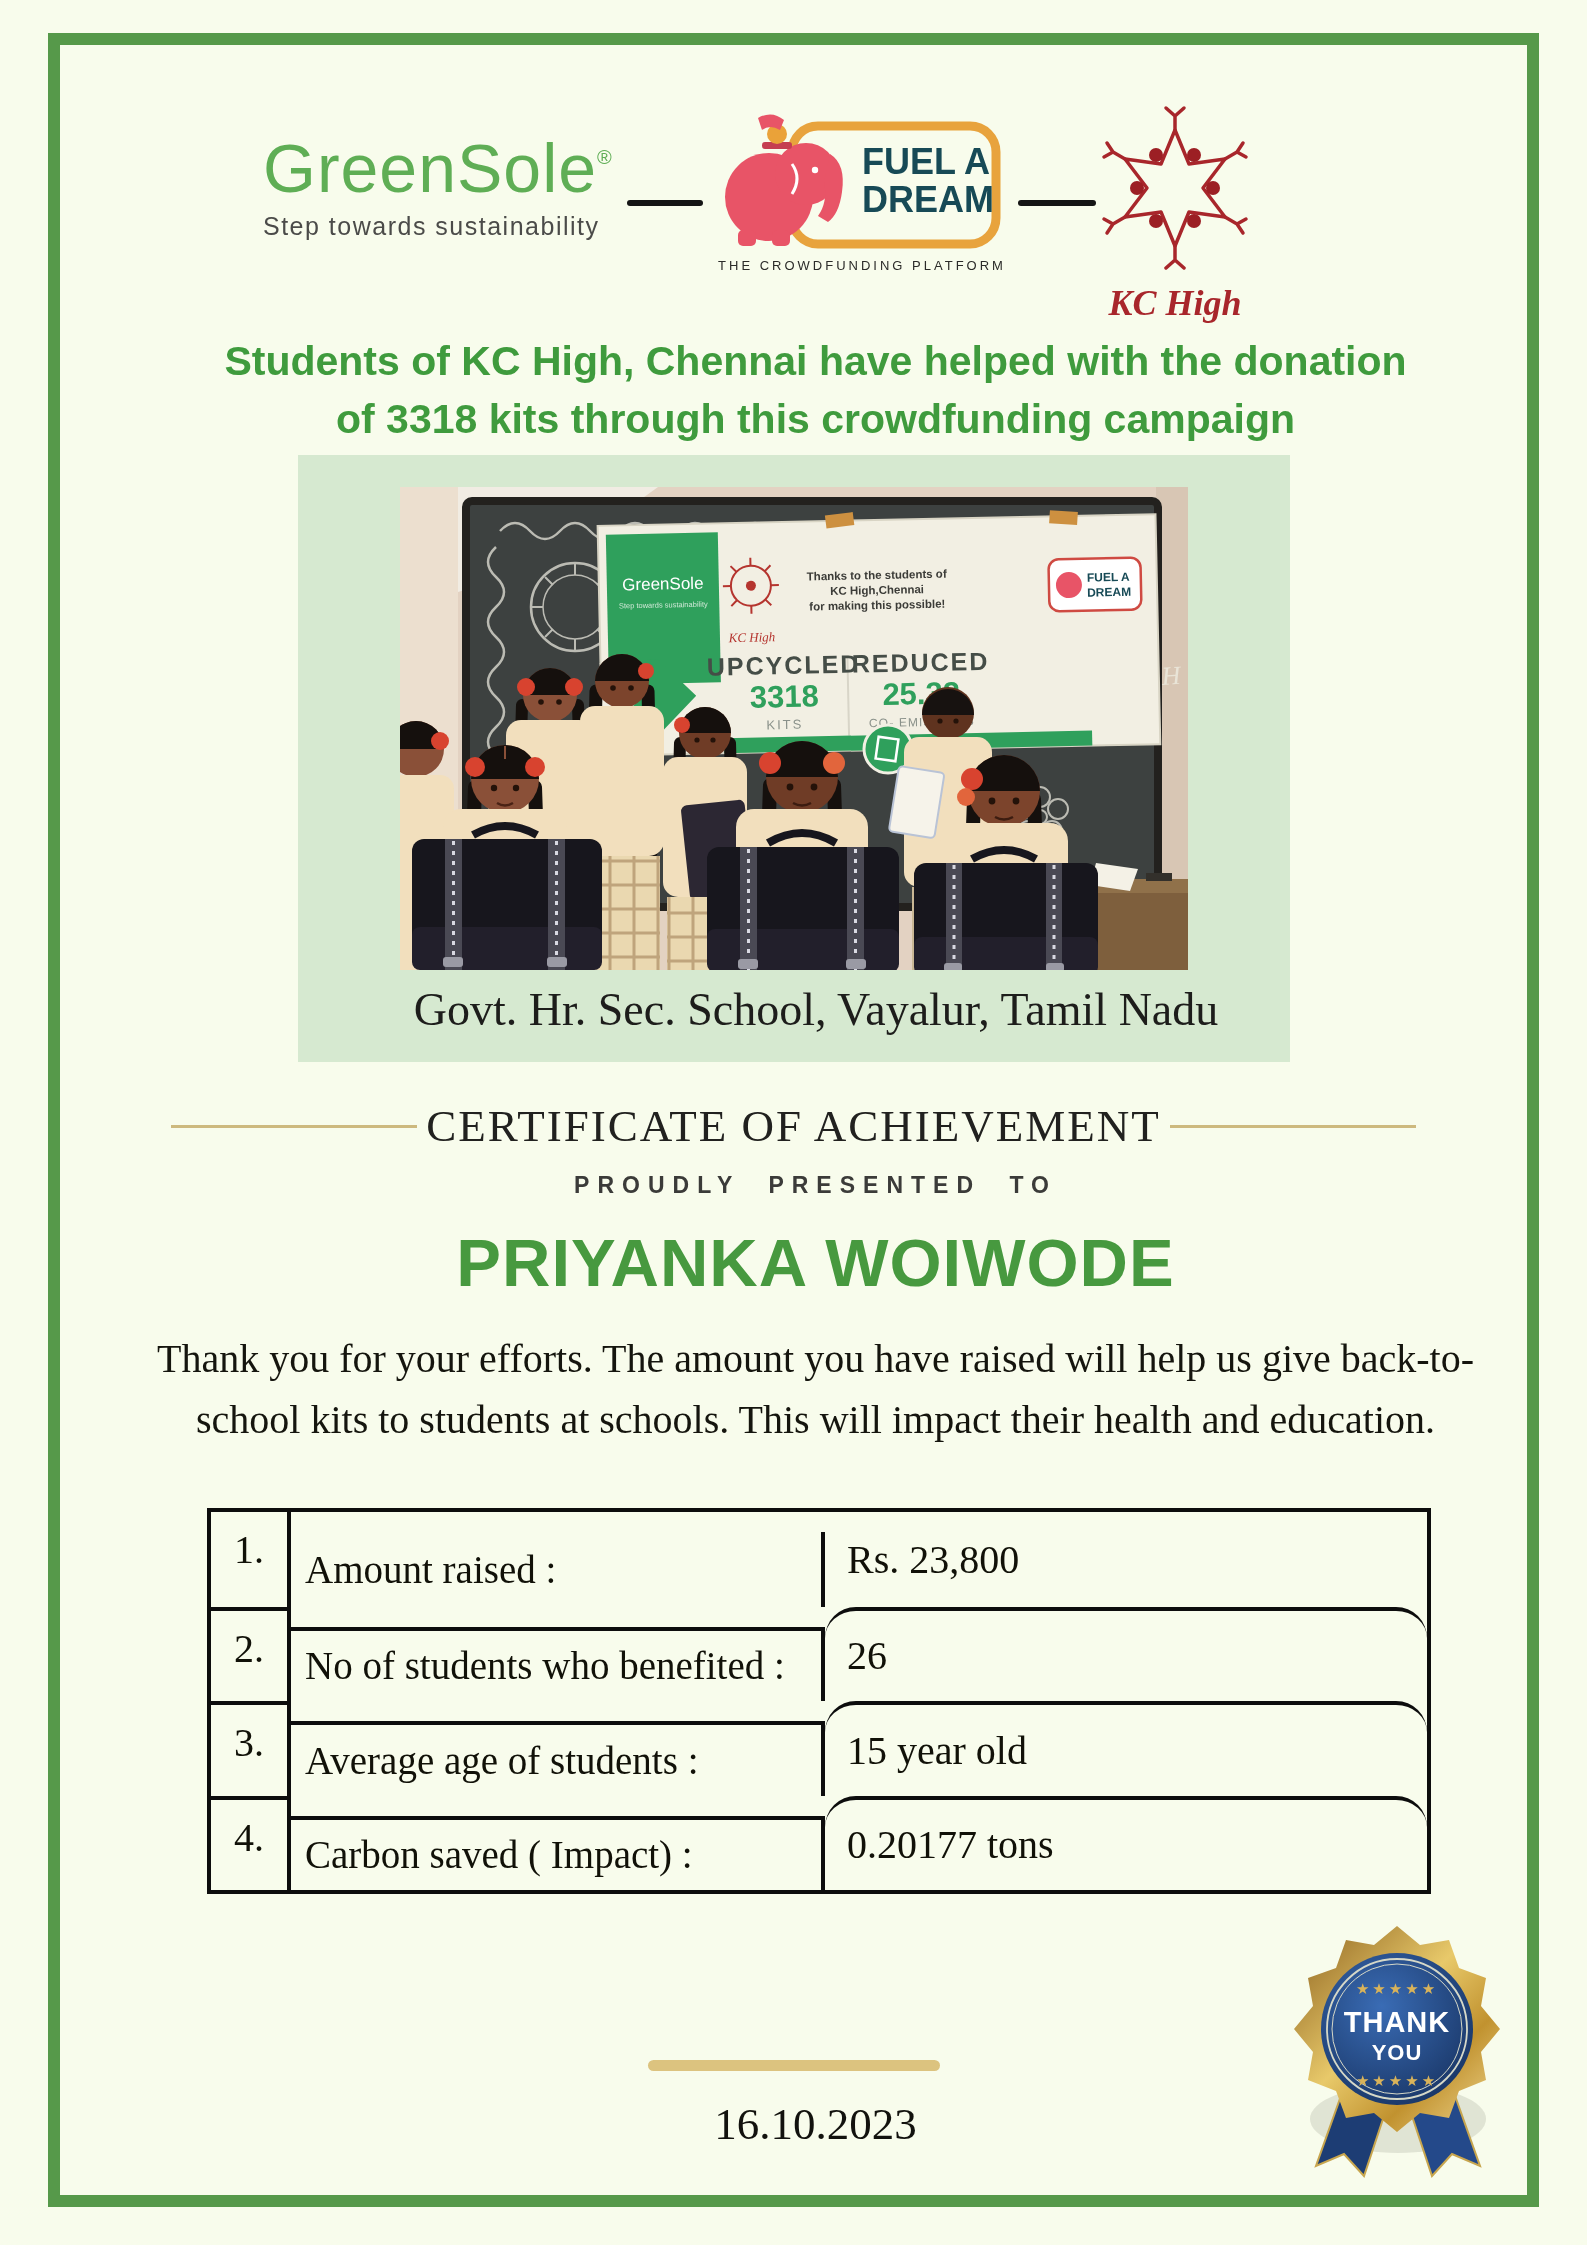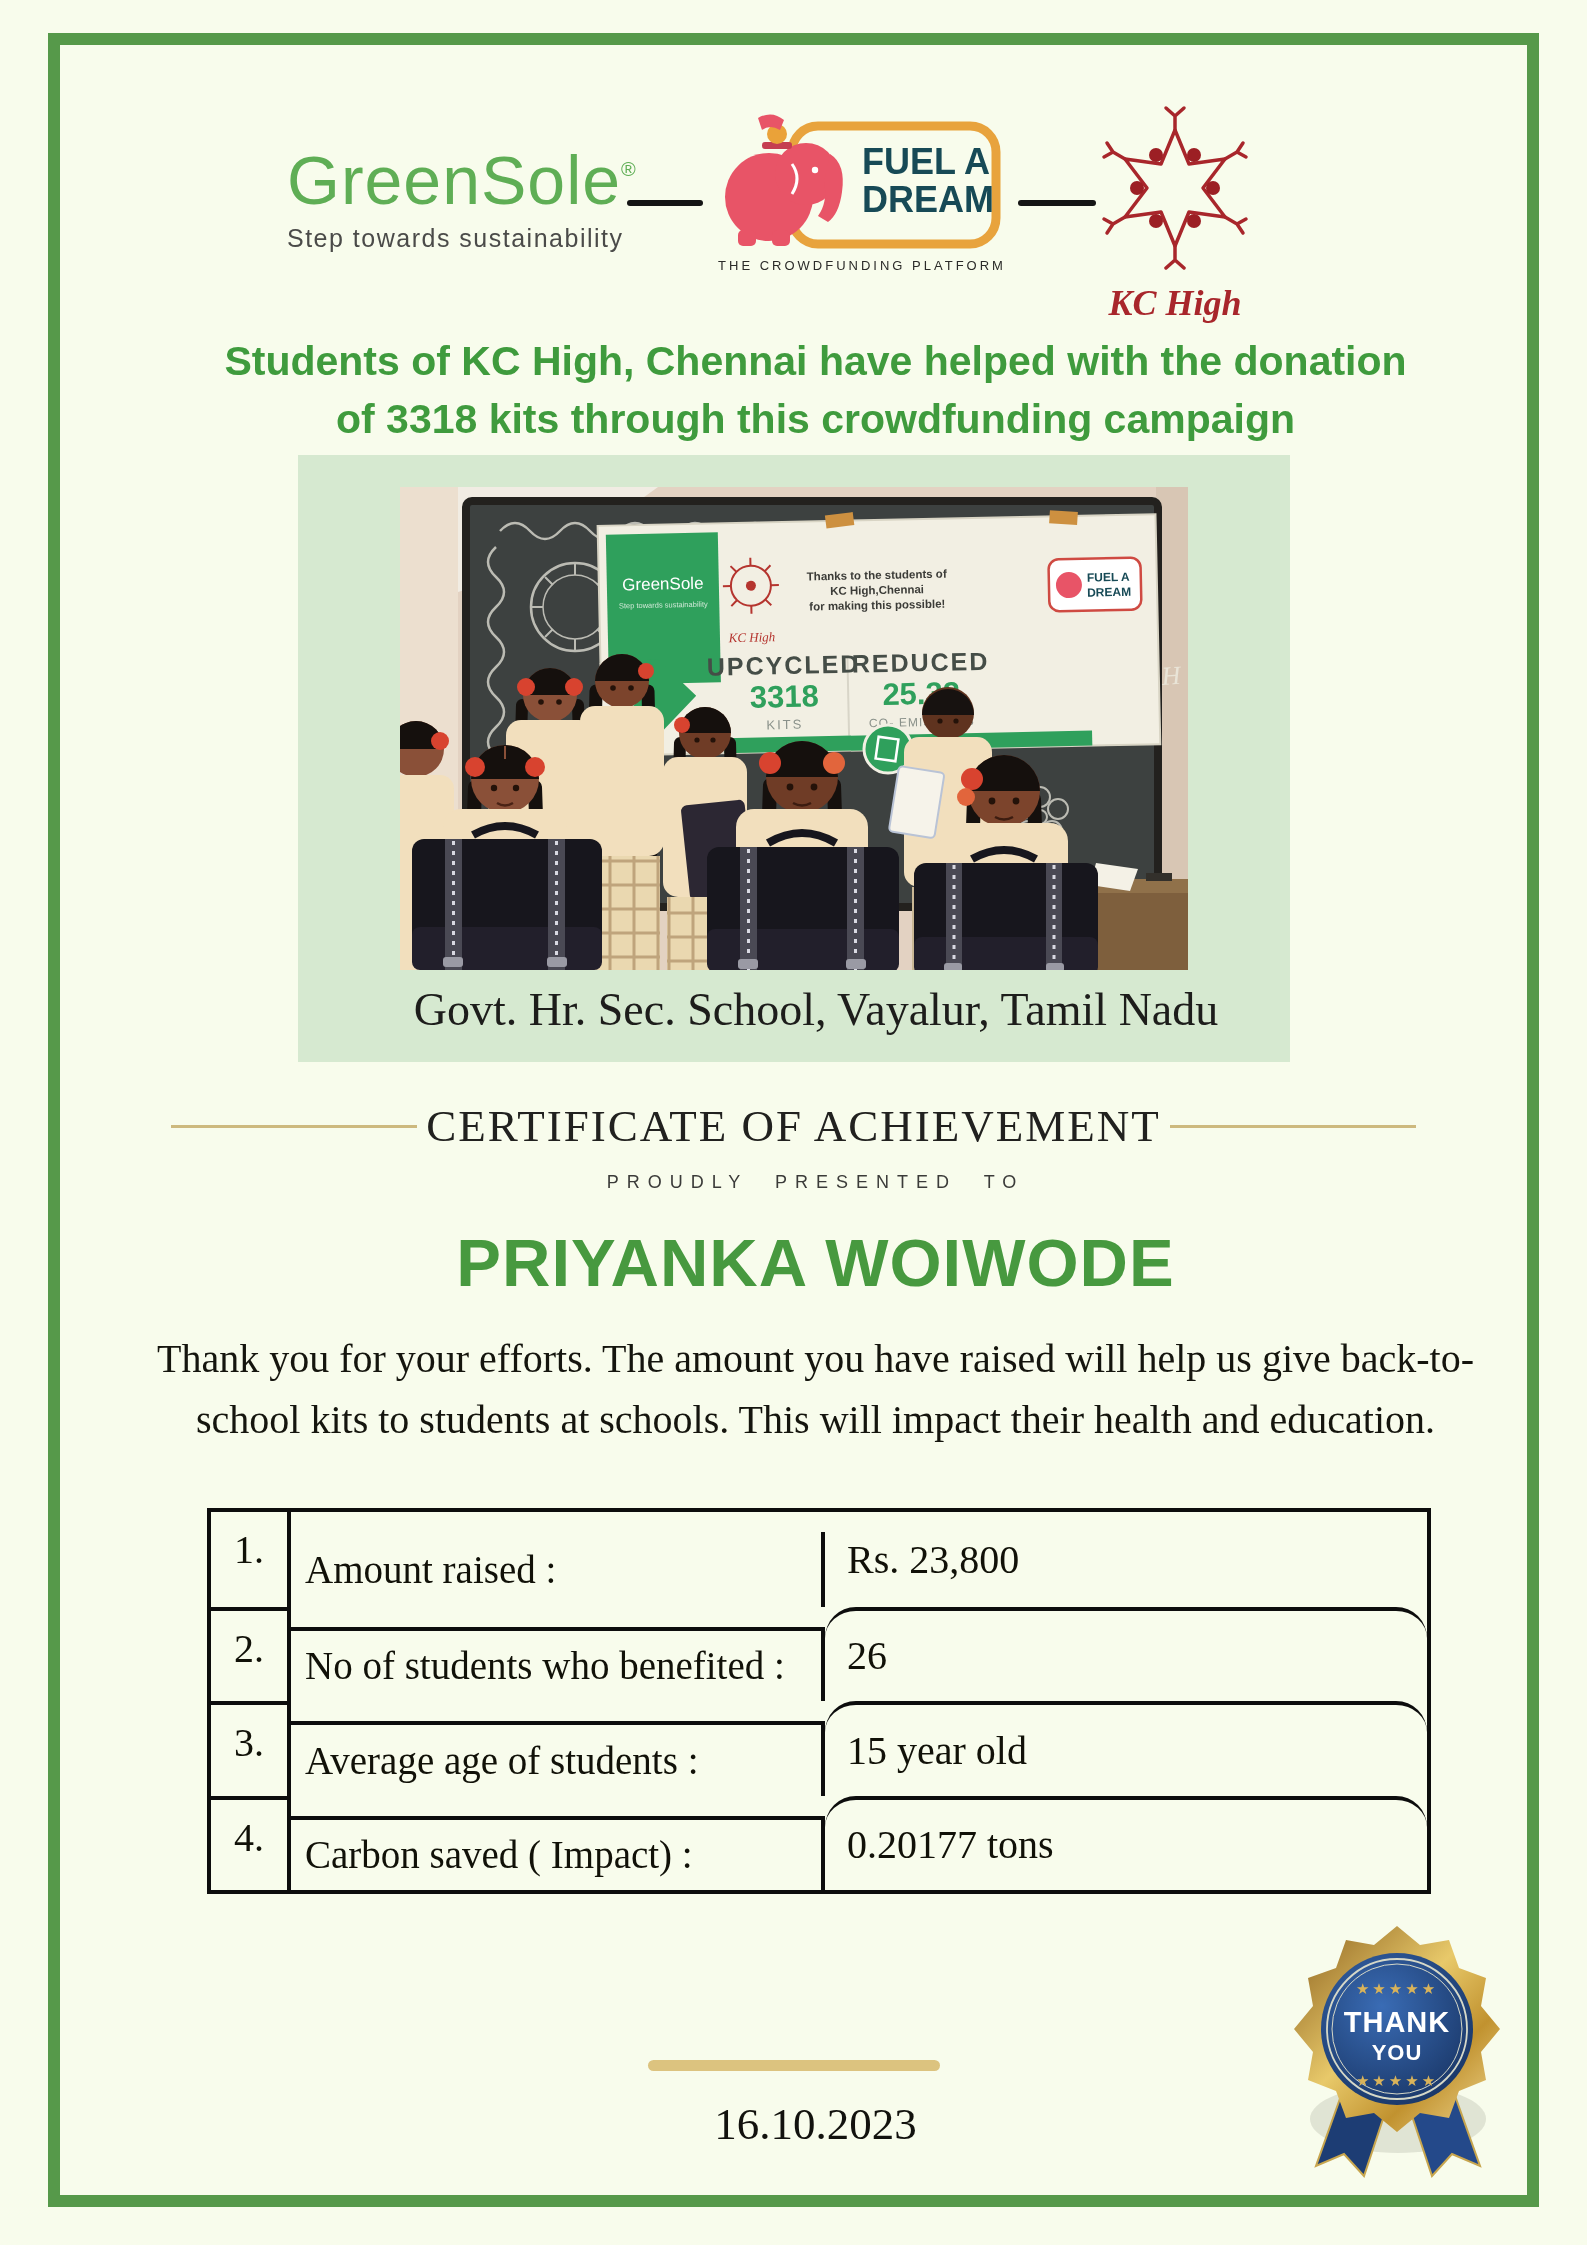--- a/index.html
+++ b/index.html
@@ -4,40 +4,40 @@
 <style>
   html,body{margin:0;padding:0;background:#e8e8e0;}
   .page{position:relative;width:1587px;height:2245px;background:#f8fcec;overflow:hidden;
         font-family:"Liberation Sans",sans-serif;}
   .frame{position:absolute;left:48px;top:33px;right:48px;bottom:38px;
          border:12px solid #56994a;pointer-events:none;}
   .abs{position:absolute;}
   .ctr{left:0;right:0;text-align:center;padding-left:44px;}
 
   
-  .gs-logo{left:263px;top:146px;margin-left:24px;}
+  .gs-logo{left:263px;top:134px;}
   .gs-name{font-size:68px;letter-spacing:1px;color:#5fae55;line-height:1;}
   .gs-reg{font-size:20px;color:#5fae55;vertical-align:28px;}
   .gs-tag{font-size:25px;letter-spacing:1.5px;color:#4b4b49;margin-top:10px;}
   .dash{height:6px;background:#151515;border-radius:3px;}
   .kc-script{font-family:"Liberation Serif",serif;font-style:italic;font-weight:bold;
              font-size:36px;color:#a8262b;text-align:center;margin-top:2px;}
 
   
   .note{top:332px;font-size:41px;font-weight:bold;color:#3f9b3d;line-height:58px;}
 
   
   .panel{left:298px;top:455px;width:992px;height:607px;background:#d6e9d0;}
   .caption{top:528px;font-family:"Liberation Serif",serif;font-size:46px;color:#1d1d1b;}
 
   
   .title-row{top:1100px;left:0;right:0;display:flex;align-items:center;justify-content:center;gap:9px;}
   .title-line{width:246px;height:3px;background:#cdb97e;}
   .cert-title{font-family:"Liberation Serif",serif;font-size:45px;letter-spacing:2px;color:#21211f;}
-  .presented{top:1172px;font-size:18px;letter-spacing:8px;word-spacing:14px;font-weight:normal;color:#3b3b39;}
+  .presented{top:1172px;font-size:23px;letter-spacing:8px;word-spacing:14px;font-weight:bold;color:#3b3b39;}
   .big-name{top:1224px;font-size:67px;font-weight:bold;letter-spacing:1px;color:#47993f;}
   .message{top:1328px;font-family:"Liberation Serif",serif;font-size:40px;line-height:61px;color:#15150e;}
 
   
   .tbl{left:207px;top:1508px;width:1224px;height:386px;border:4px solid #0d0d0d;
        display:grid;grid-template-columns:80px 534px 1fr;grid-template-rows:repeat(4,1fr);
        font-family:"Liberation Serif",serif;color:#111108;box-sizing:border-box;background:#f8fcec;}
   .tbl .c{border-top:4px solid #0d0d0d;display:flex;align-items:center;}
   .tbl .r0{border-top:none;}
   .tbl .num{border-right:4px solid #0d0d0d;justify-content:center;align-items:flex-start;

